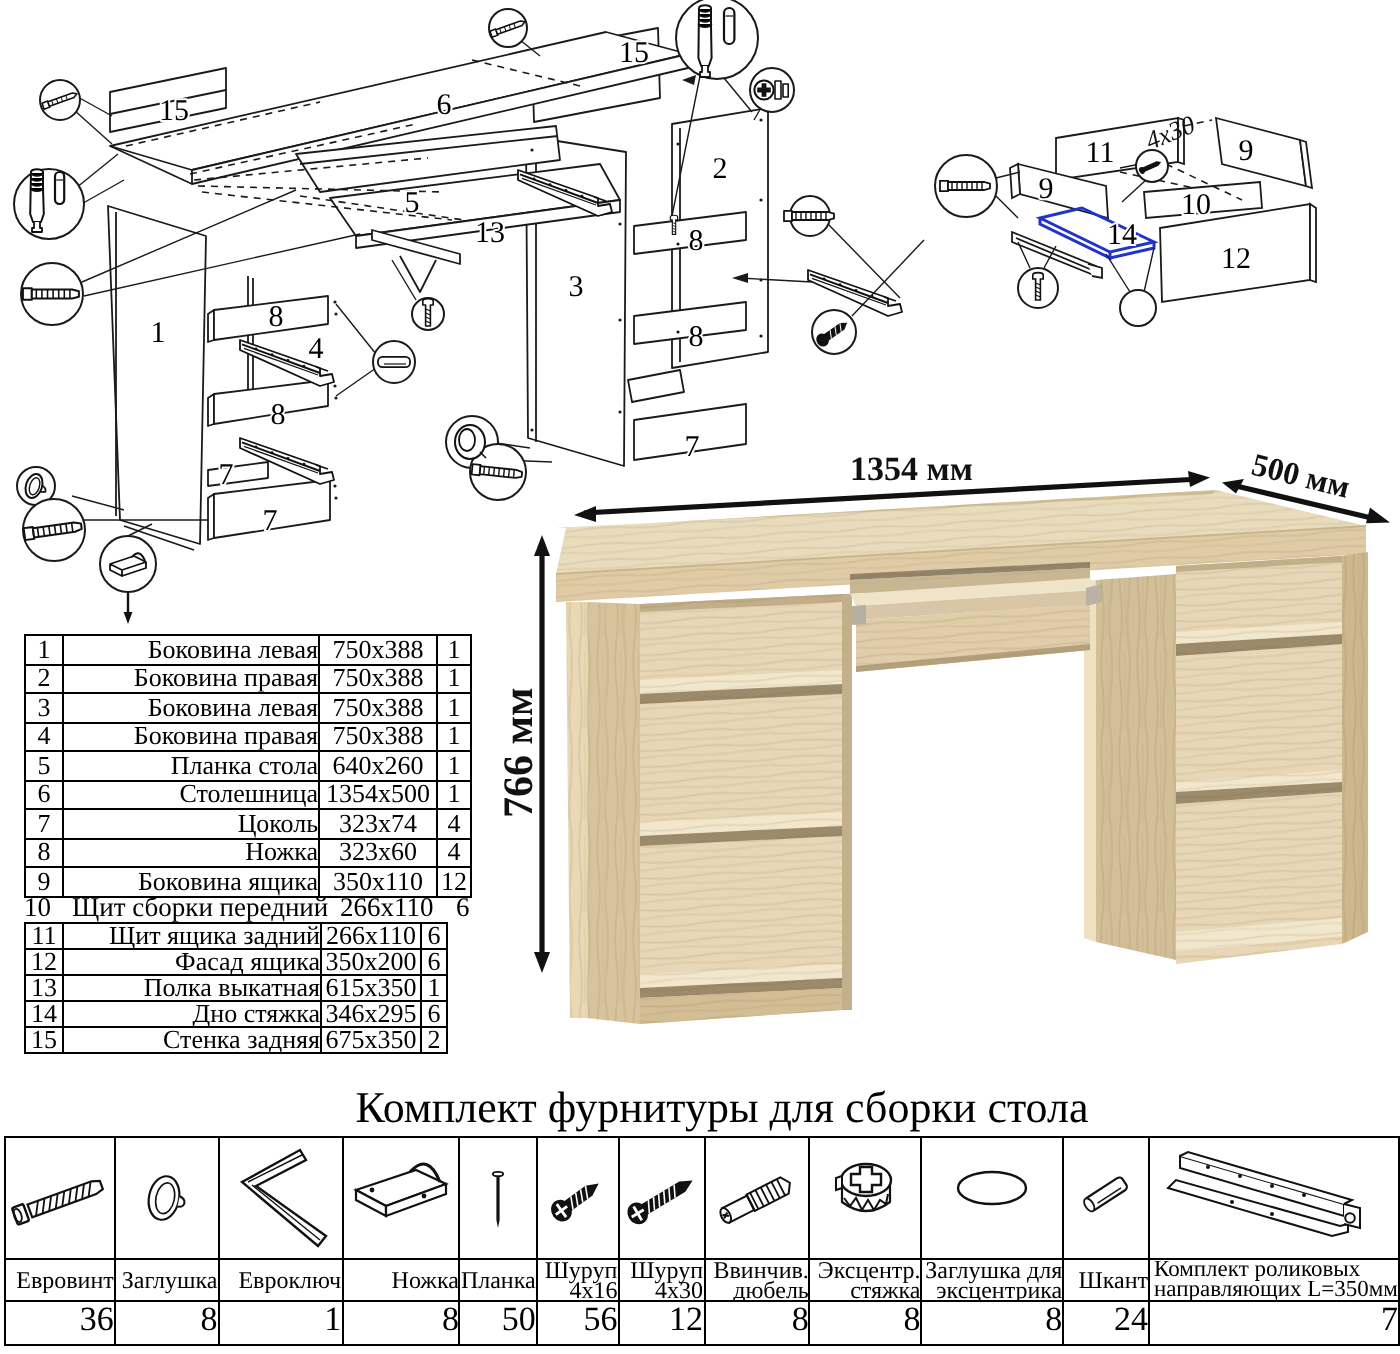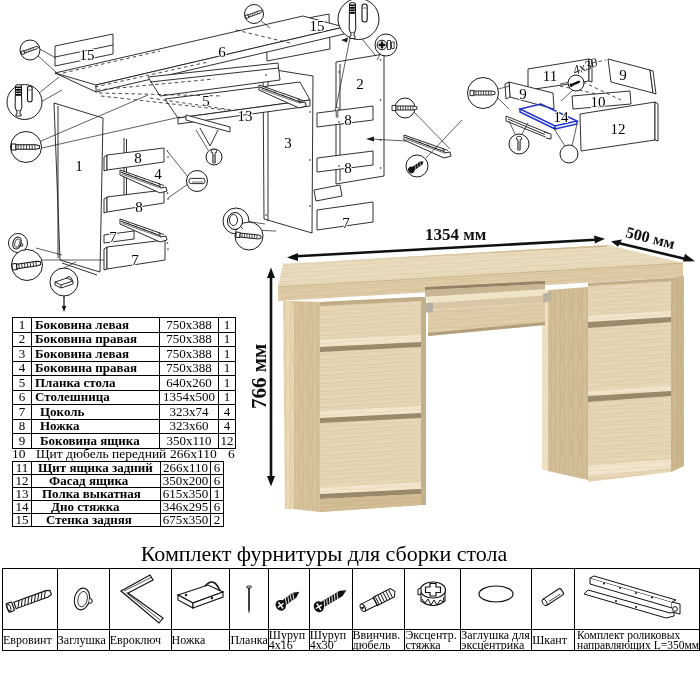--- a/index.html
+++ b/index.html
@@ -1,24 +1,24 @@
 <!DOCTYPE html>
 <html><head>
 <meta charset="utf-8">
 <style>
   html,body{margin:0;padding:0;}
   body{width:700px;height:677px;position:relative;background:#fff;overflow:hidden;
        font-family:"Liberation Serif",serif;}
   .abs{position:absolute;}
   .pt{position:absolute;border-collapse:collapse;table-layout:fixed;}
   .pt td{border:1px solid #000;padding:0;font-size:13px;line-height:12px;overflow:hidden;white-space:nowrap;}
-  .pt .c2{text-align:left;font-weight:bold;}
+  .pt .c2{text-align:right;}
   .pt .cc{text-align:center;}
   .hw{position:absolute;left:2px;top:568px;border-collapse:collapse;table-layout:fixed;}
-  .hw td{border:1px solid #000;padding:0;text-align:left;vertical-align:middle;overflow:hidden;}
+  .hw td{border:1px solid #000;padding:0;text-align:right;vertical-align:middle;overflow:hidden;}
   .hw .nm{font-size:12px;line-height:10px;white-space:nowrap;}
   .hw td svg{display:block;margin:0 auto;}
   .hw .qt{font-size:17px;line-height:18px;vertical-align:top;}
   svg text{font-family:"Liberation Serif",serif;}
 </style>
 </head>
 <body>
 
 <svg class="abs" style="left:0;top:0;" width="700" height="566" viewBox="0 0 700 566">
 <defs>
@@ -508,21 +508,21 @@
   <tr style="height:14.5px">
         <td class="cc">9</td>
         <td class="c2" style="padding-left:8px">Боковина ящика</td>
         <td class="cc">350x110</td>
         <td class="cc">12</td>
       </tr>
 </tbody>
   </table>
 <div class="abs" style="left:10px;top:448px;width:230px;height:12px;font-size:13.5px;line-height:12px;">
   <span class="abs" style="left:2px;">10</span>
-    <span class="abs" style="left:26px;">Щит дюбель передний</span>
+    <span class="abs" style="left:26px;">Щит сборки передний</span>
   <span class="abs" style="left:160px;">266x110</span>
     <span class="abs" style="left:218px;">6</span>
 </div>
 <table class="pt" style="left:12px;top:461px;width:211px;">
   <colgroup>
       <col style="width:19px">
       <col style="width:129px">
       <col style="width:50px">
       <col style="width:13px">
     </colgroup>
@@ -553,21 +553,21 @@
       </tr>
   <tr style="height:12.6px">
         <td class="cc">15</td>
         <td class="c2" style="padding-left:14px">Стенка задняя</td>
         <td class="cc">675x350</td>
         <td class="cc">2</td>
       </tr>
 </tbody>
   </table>
 
-<div class="abs" style="left:0;top:541px;width:648px;text-align:center;font-size:22px;">Комплект фурнитуры для сборки стола</div>
+<div class="abs" style="left:0;top:541px;width:648px;text-align:center;font-size:22px;padding-left:37px;">Комплект фурнитуры для сборки стола</div>
 
 <table class="hw">
   <colgroup>
     <col style="width:55px">
       <col style="width:52px">
       <col style="width:62px">
       <col style="width:59px">
     <col style="width:37px">
       <col style="width:41px">
       <col style="width:43px">
@@ -741,14 +741,28 @@
         <td class="nm">Ножка</td>
     <td class="nm">Планка</td>
         <td class="nm">Шуруп<br>4x16</td>
         <td class="nm">Шуруп<br>4x30</td>
         <td class="nm">Ввинчив.<br>дюбель</td>
     <td class="nm">Эксцентр.<br>стяжка</td>
         <td class="nm">Заглушка для<br>эксцентрика</td>
         <td class="nm">Шкант</td>
     <td class="nm" style="text-align:left;padding-left:2px;font-size:11.5px;">Комплект роликовых<br>направляющих L=350мм</td>
   </tr>
+  <tr style="height:22px">
+    <td class="qt">36</td>
+        <td class="qt">8</td>
+        <td class="qt">1</td>
+        <td class="qt">8</td>
+        <td class="qt">50</td>
+        <td class="qt">56</td>
+    <td class="qt">12</td>
+        <td class="qt">8</td>
+        <td class="qt">8</td>
+        <td class="qt">8</td>
+        <td class="qt">24</td>
+        <td class="qt">7</td>
+  </tr>
 </tbody>
   </table>
 
 </body></html>

